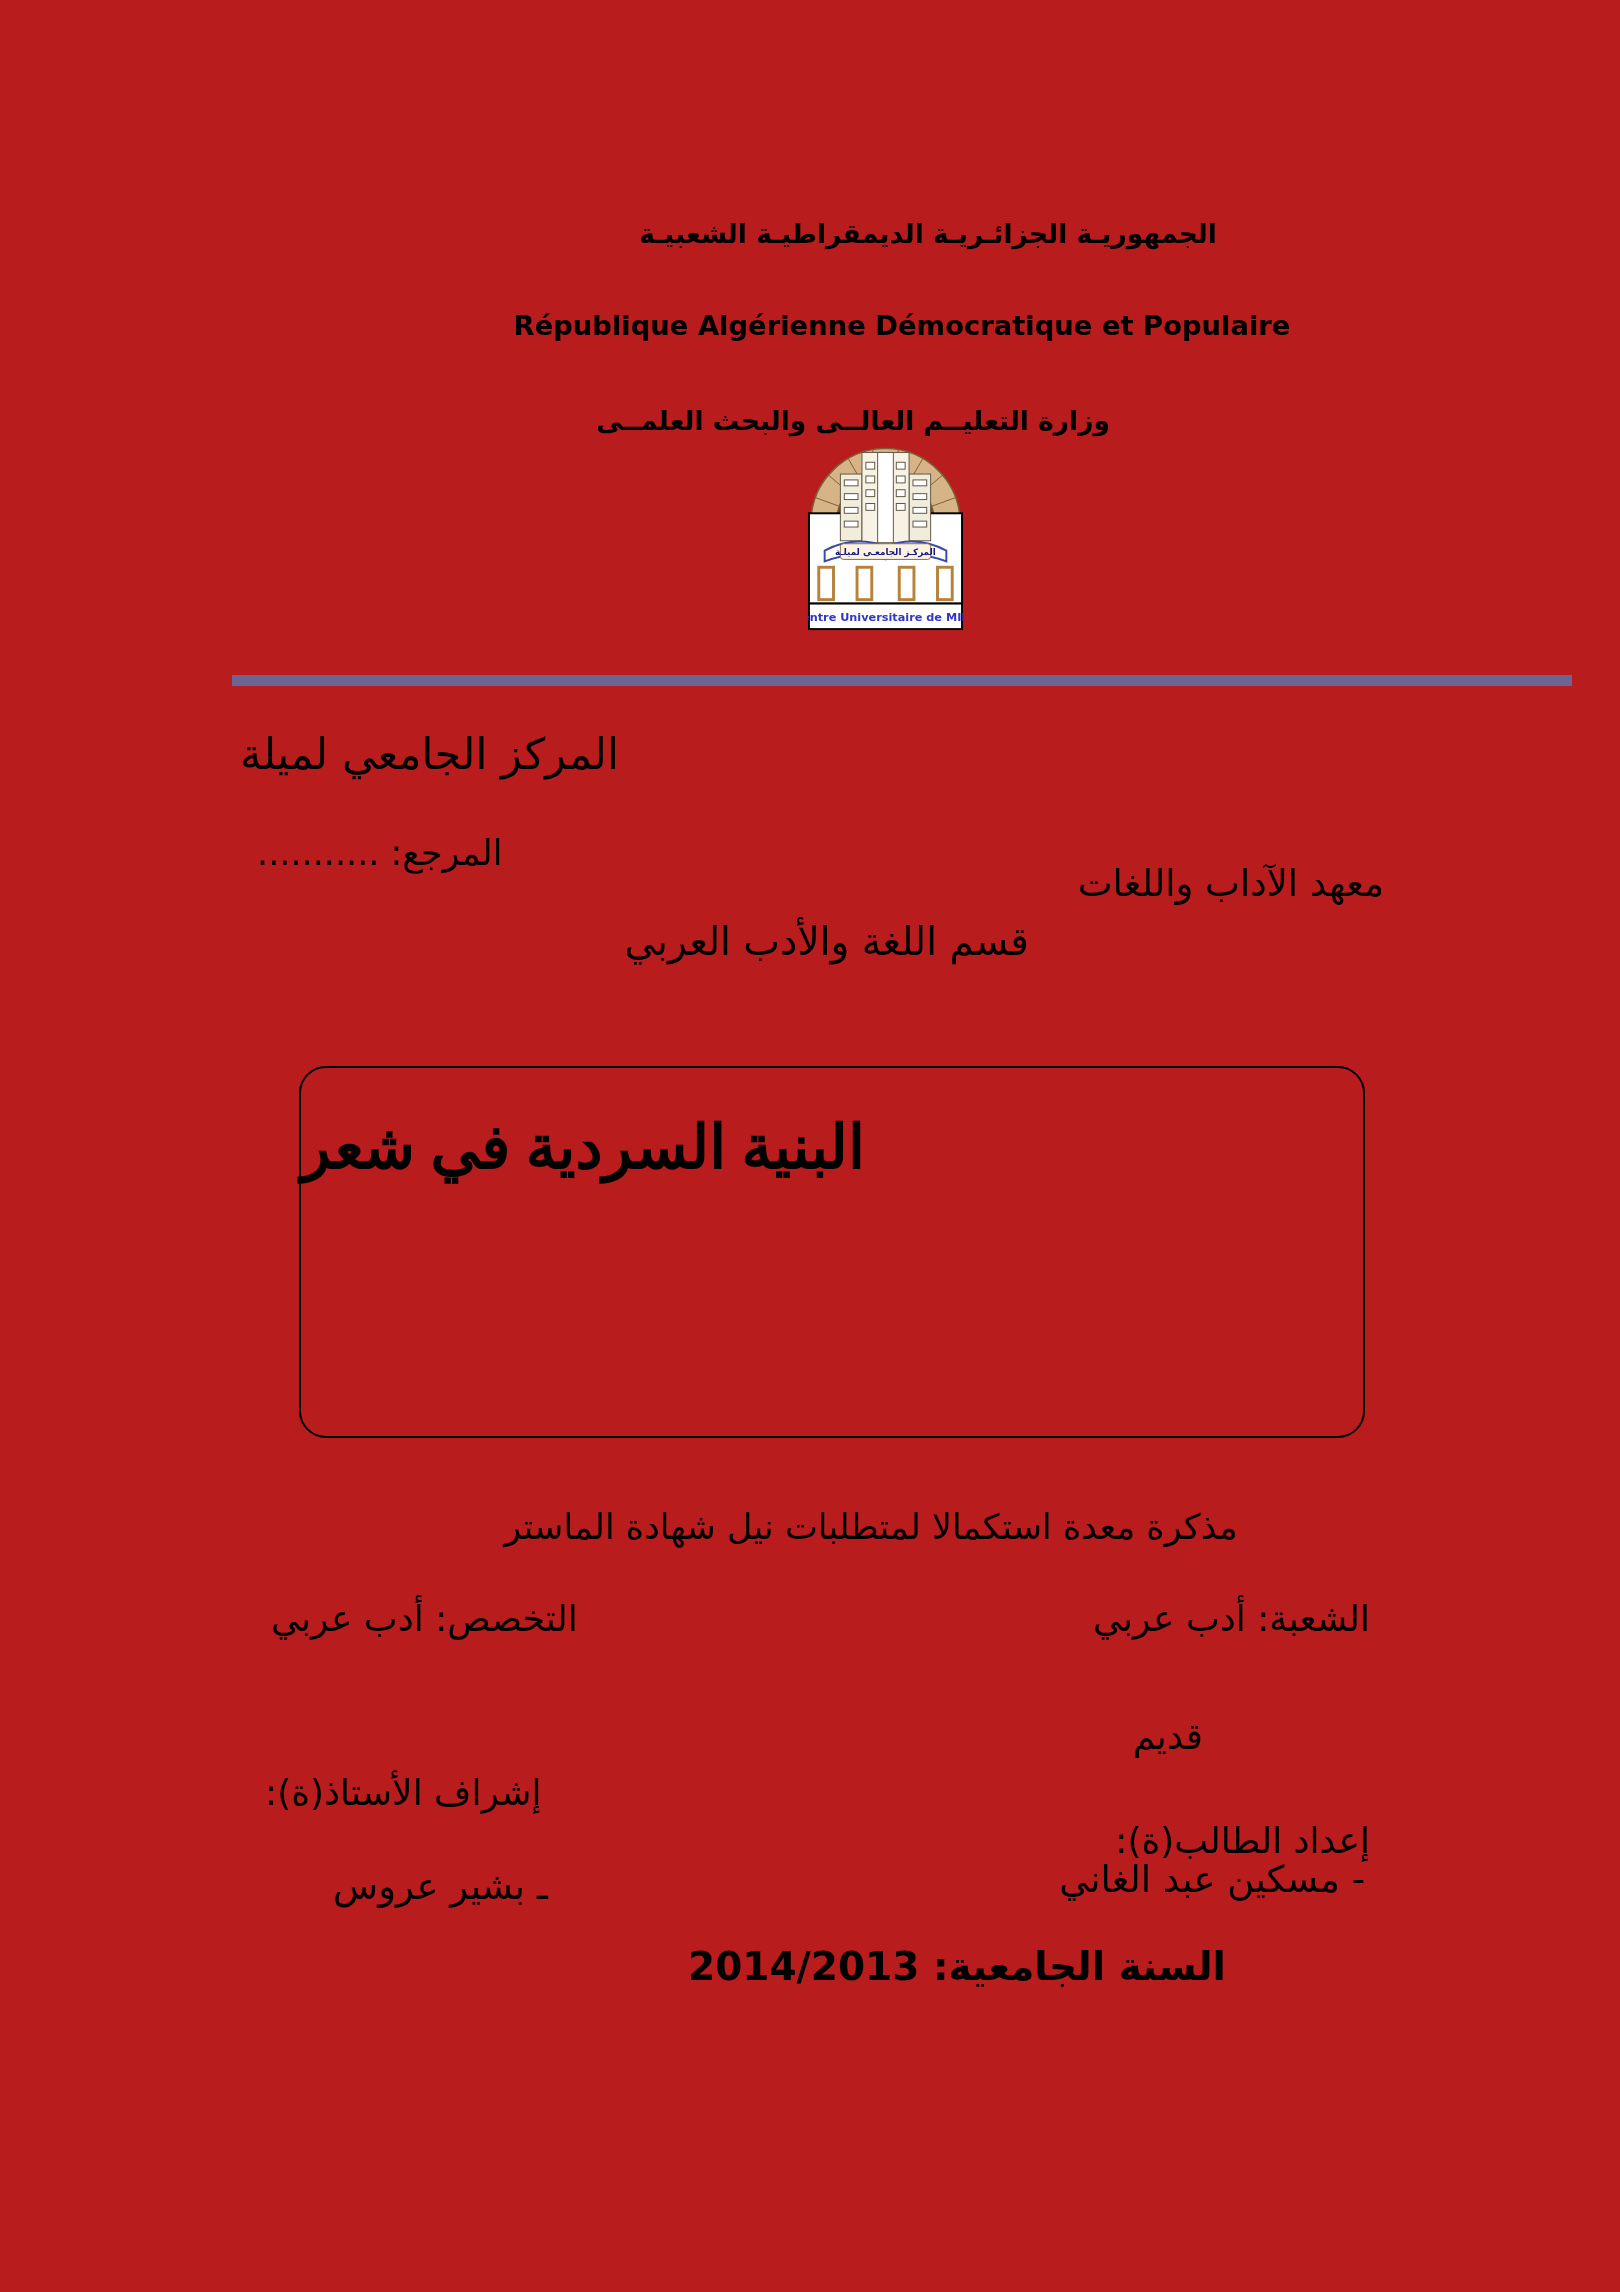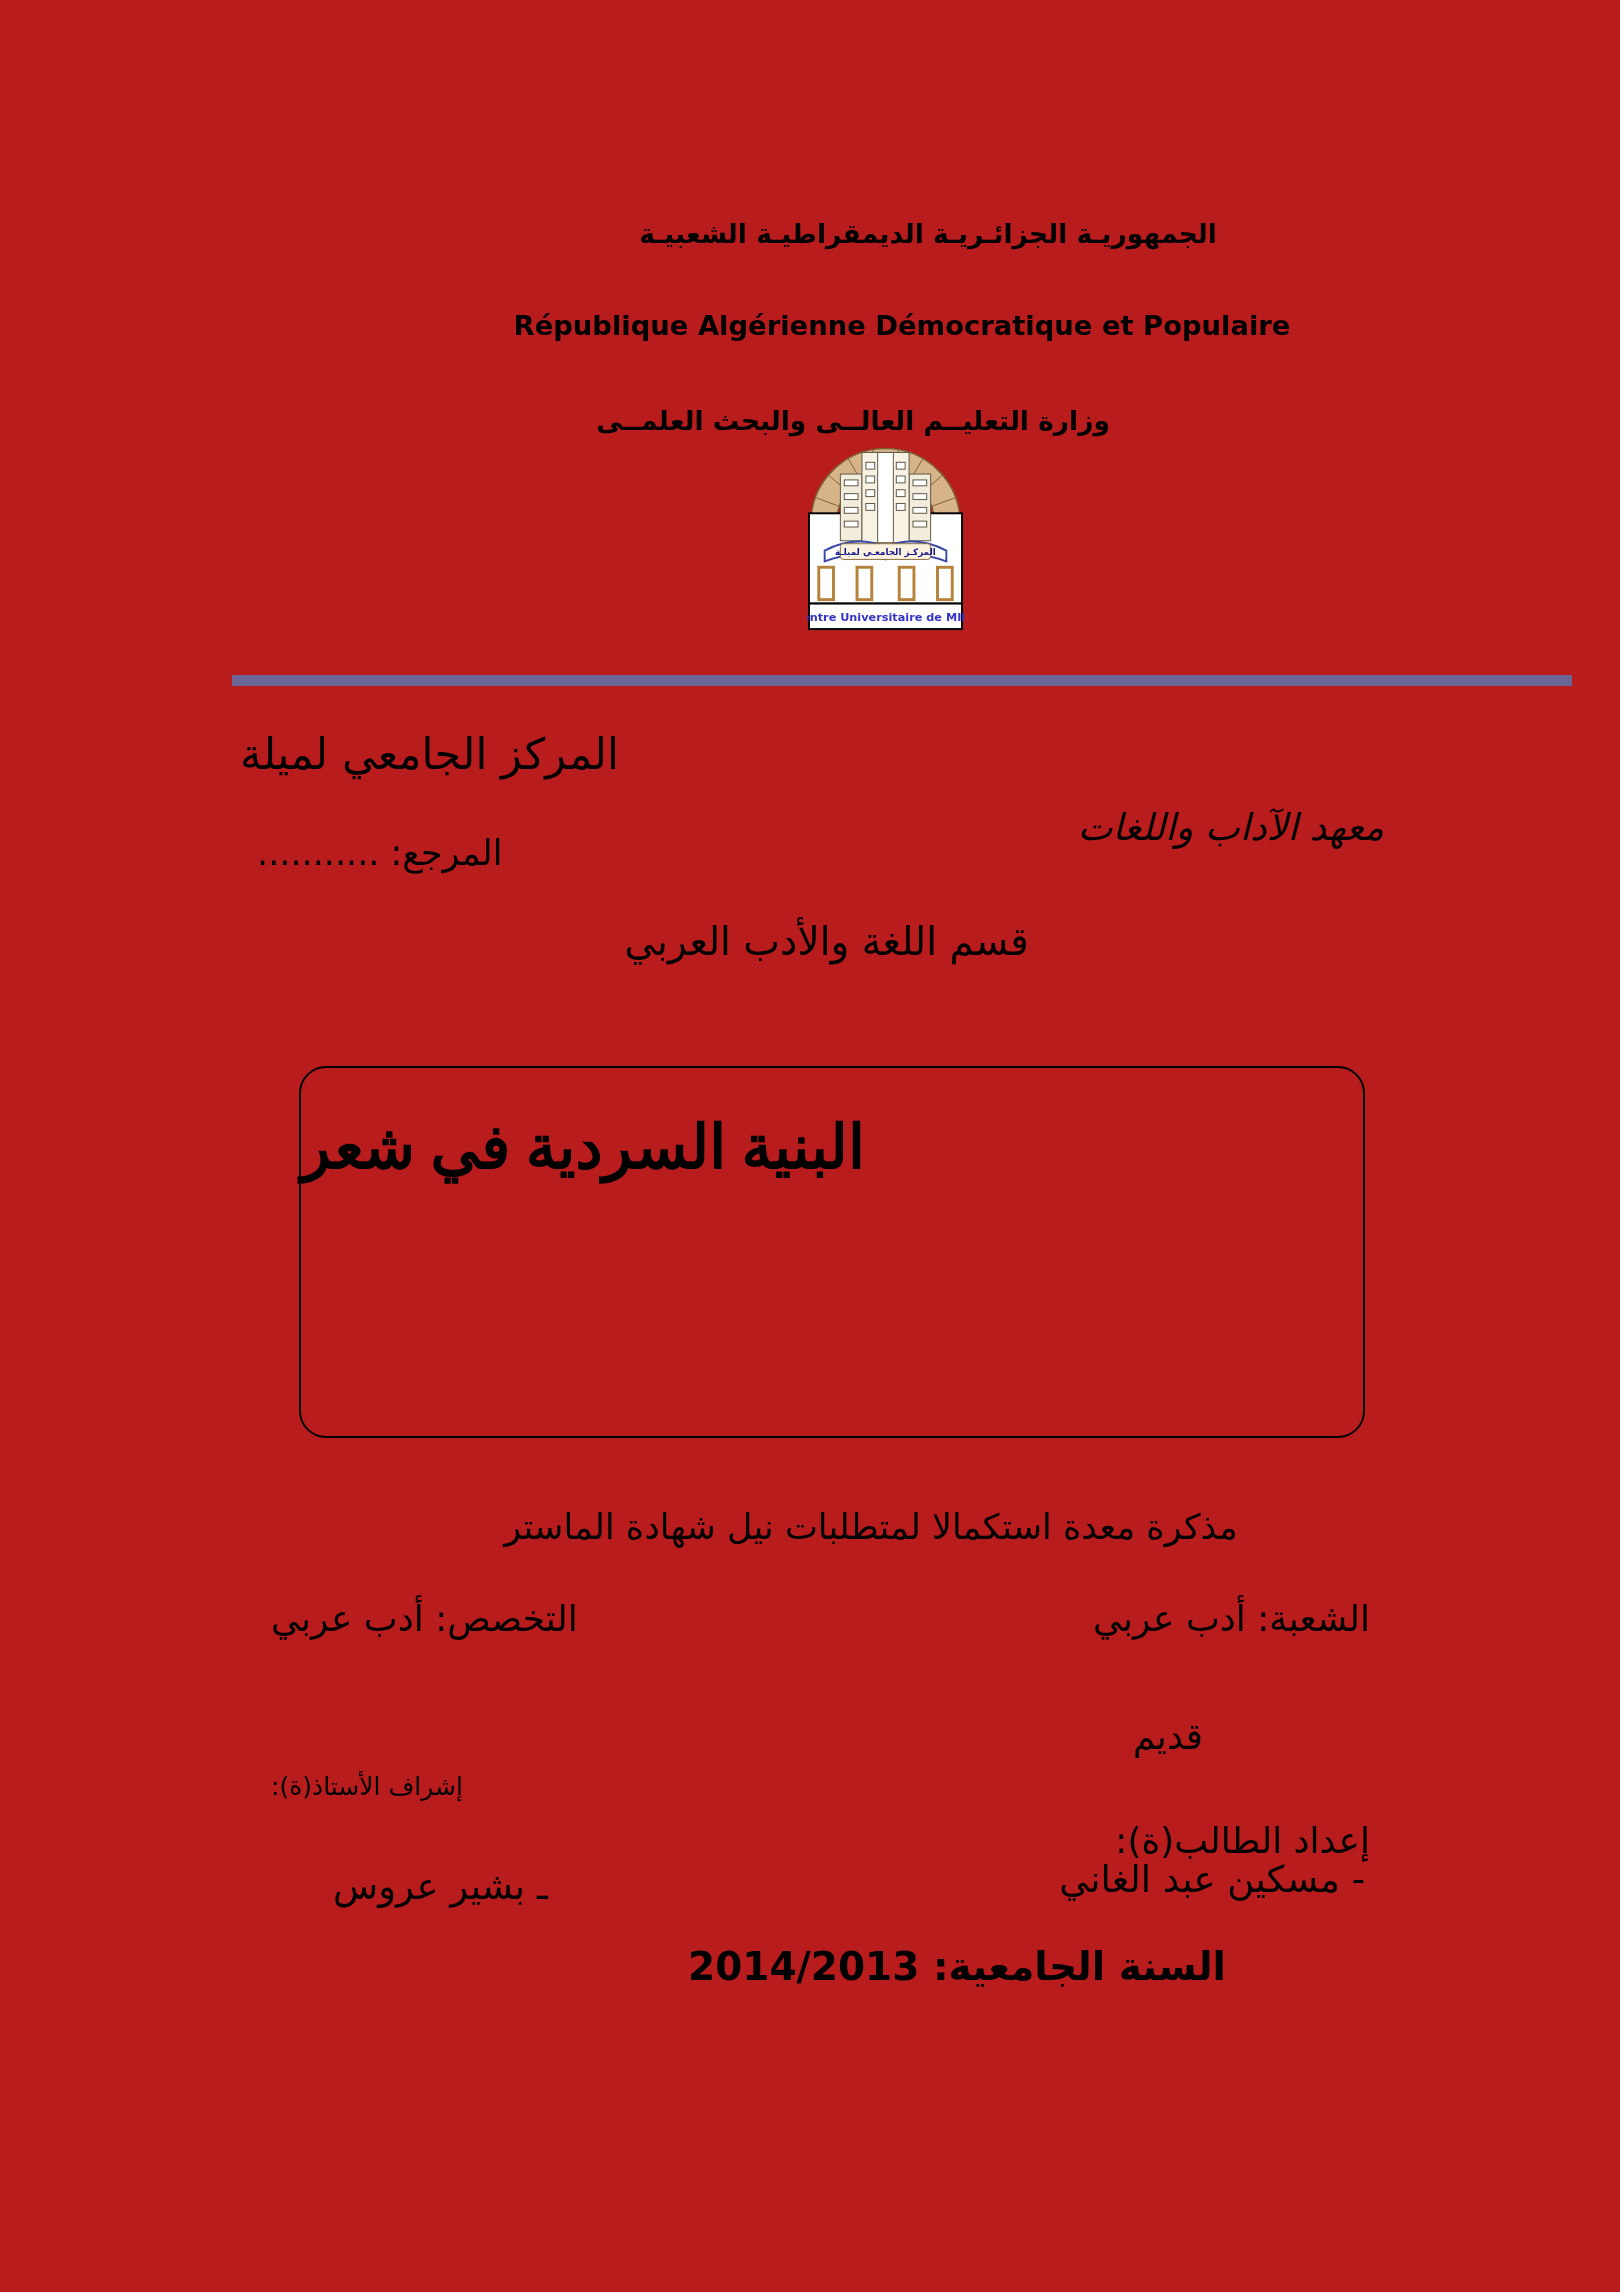--- a/index.html
+++ b/index.html
@@ -22,42 +22,42 @@
   .hdr-min  {top:405px;left:43px;font-size:26.5px;font-weight:bold;}
 
   
   .logo{left:807px;top:423px;width:157px;height:211px;}
 
   
   .divider{left:232px;top:675px;width:1340px;height:10.8px;background:#6b6596;}
 
   
   .center-name{left:240px;top:729px;font-size:43px;}
-  .institute  {right:236px;top:806px;font-size:37px;font-style:italic;}
+  .institute  {right:236px;top:862px;font-size:37px;}
   .reference  {left:257px;top:833px;font-size:35px;}
   .department {top:919px;left:16.7px;font-size:39px;}
 
   
   .title-box{
     left:299px;top:1066px;width:1062px;height:368px;
     border:2px solid #000;border-radius:27px;
     text-align:left;
     font-family:Liberation Serif, serif;
   }
   .title-l1{margin-top:43px;font-size:61px;font-weight:bold;}
   .title-l2{margin-top:29px;font-size:61px;font-weight:bold;}
 
   .memo{top:1507px;left:61px;font-size:35px;}
 
   .branch    {right:250px;top:1598px;font-size:36px;}
   .specialty {left:271px;top:1598px;font-size:36px;}
   .spec-cont {right:417px;top:1669px;font-size:36px;margin-top:47px;}
 
   .prep-label{right:250px;top:1772px;font-size:36px;margin-top:48px;}
-  .sup-label {left:271px;top:1772px;font-size:25px;text-align:center;}
+  .sup-label {left:265px;top:1772px;font-size:36px;text-align:center;}
   .student   {right:255px;top:1858px;font-size:37px;}
   .supervisor{left:333px;top:1865px;font-size:37px;}
 
   .year{top:1944px;left:147px;font-size:39px;font-weight:bold;}
 </style>
 </head>
 <body>
 
 <div class="page">
 

